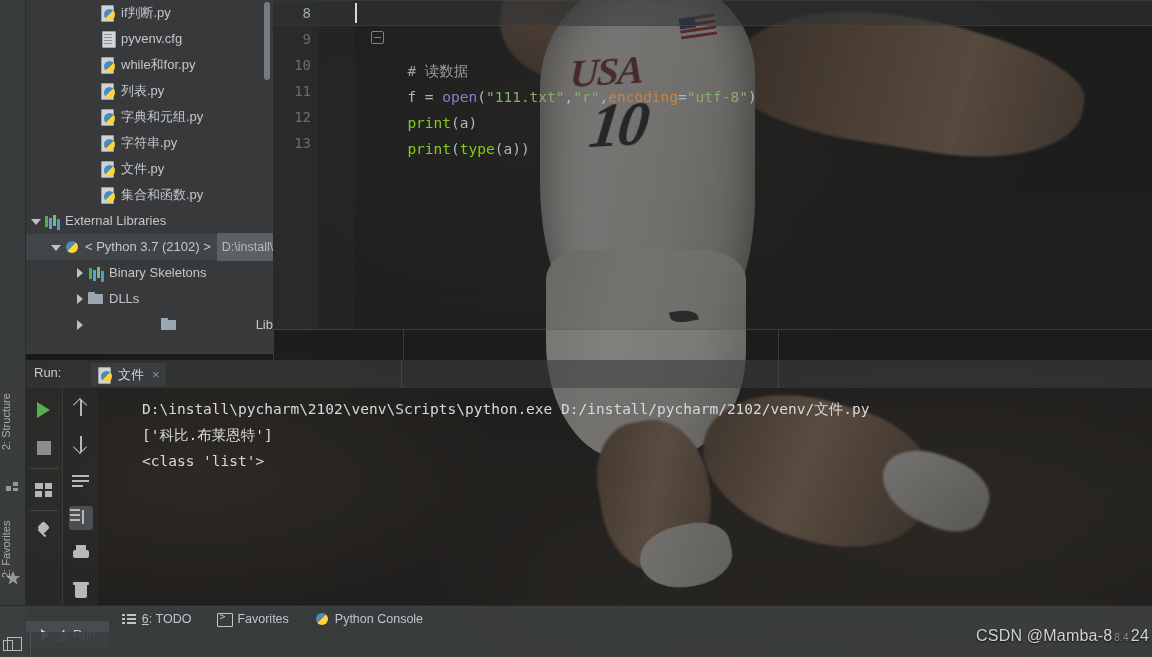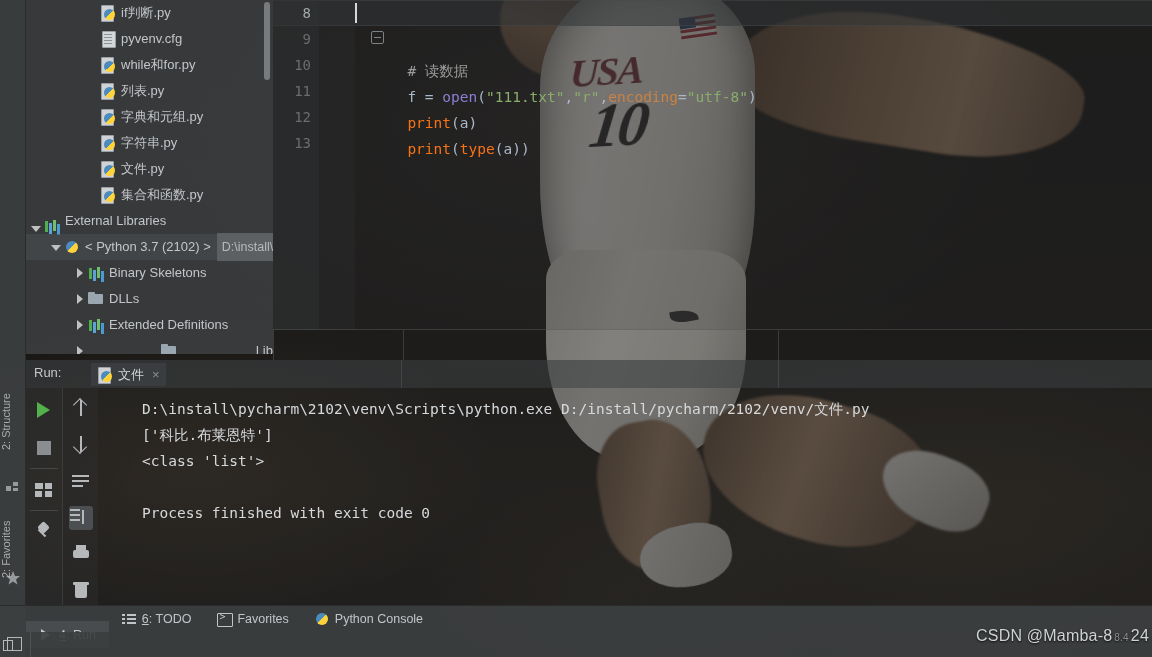--- a/index.html
+++ b/index.html
@@ -221,21 +221,21 @@
     border-bottom:1px solid rgba(70,73,75,.5);
   }
   #code {
     position:absolute; left:82px; top:6px; width:797px;
     font-family:"DejaVu Sans Mono", monospace; font-size:14.5px;
   }
   .cline { height:26px; line-height:26px; white-space:pre; }
   .t-def  { color:#a9b7c6; }
   .t-com  { color:#9b9b9b; }
   .t-fn   { color:#8a7fd4; }
-  .t-fn2  { color:#f97316;text-align:right; }
+  .t-fn2  { color:#84cc16;text-align:right; }
   .t-str  { color:#89ad6b; }
   .t-kw   { color:#cc8242; }
   .t-punc { color:#a9b7c6; }
   #caret {
     position:absolute; left:82px; top:3px; width:2px; height:20px;
     background:#d8d8d8;
   }
   .fold-mark {
     position:absolute; left:52px; top:31px; width:13px; height:13px;
     border:1px solid #7d8084; border-radius:2px;
@@ -452,21 +452,21 @@
   </div>
   <div class="tree-row" style="padding-left:74px;">
     <span class="ico ico-py"></span>
     <span>文件.py</span>
   </div>
   <div class="tree-row" style="padding-left:74px;">
     <span class="ico ico-py"></span>
     <span>集合和函数.py</span>
   </div>
 
-  <div class="tree-row" style="padding-left:4px;align-items:flex-end;">
+  <div class="tree-row" style="padding-left:4px;">
     <span class="arrow down"></span>
     <span class="ico ico-lib"></span>
     <span>External Libraries</span>
   </div>
 
   <div class="tree-row sel" style="padding-left:24px;justify-content:space-between;">
     <span class="arrow down"></span>
     <span class="ico ico-pyi"></span>
     <span>&lt; Python 3.7 (2102) &gt;</span>
     <span class="tree-path">D:\install\pycharm\2102\venv\Scripts\python.exe</span>
@@ -474,25 +474,20 @@
 
   <div class="tree-row" style="padding-left:48px;">
     <span class="arrow right"></span>
     <span class="ico ico-lib"></span>
     <span>Binary Skeletons</span>
   </div>
   <div class="tree-row" style="padding-left:48px;">
     <span class="arrow right"></span>
     <span class="ico ico-folder"></span>
     <span>DLLs</span>
-  </div>
-  <div class="tree-row" style="padding-left:48px;">
-    <span class="arrow right"></span>
-    <span class="ico ico-lib"></span>
-    <span>Extended Definitions</span>
   </div>
   <div class="tree-row" style="padding-left:48px;justify-content:space-between;">
     <span class="arrow right"></span>
     <span class="ico ico-folder"></span>
     <span>Lib</span>
   </div>
 </div>
 
 <div class="pane" id="editor">
   <div id="caret-line"></div>
@@ -565,21 +560,20 @@
     <div class="tbtn g-scroll active" style="top:118px; left:6px; width:24px; height:24px; padding:2px;"></div>
     <div class="tbtn g-print" style="top:156px;"></div>
     <div class="tbtn g-trash" style="top:192px;"></div>
   </div>
 
   <div id="console">
     <div class="oline">D:\install\pycharm\2102\venv\Scripts\python.exe D:/install/pycharm/2102/venv/文件.py</div>
     <div class="oline">['科比.布莱恩特']</div>
     <div class="oline">&lt;class 'list'&gt;</div>
     <div class="oline"></div>
-    <div class="oline">Process finished with exit code 0</div>
   </div>
 </div>
 
 <div class="pane" id="bottom-bar">
   <div style="width:26px; height:27px;"></div>
   <div class="bbtn active">
     <span class="bico bico-play"></span>
     <span><u>4</u><span>: Run</span></span>
   </div>
   <div class="bbtn">

